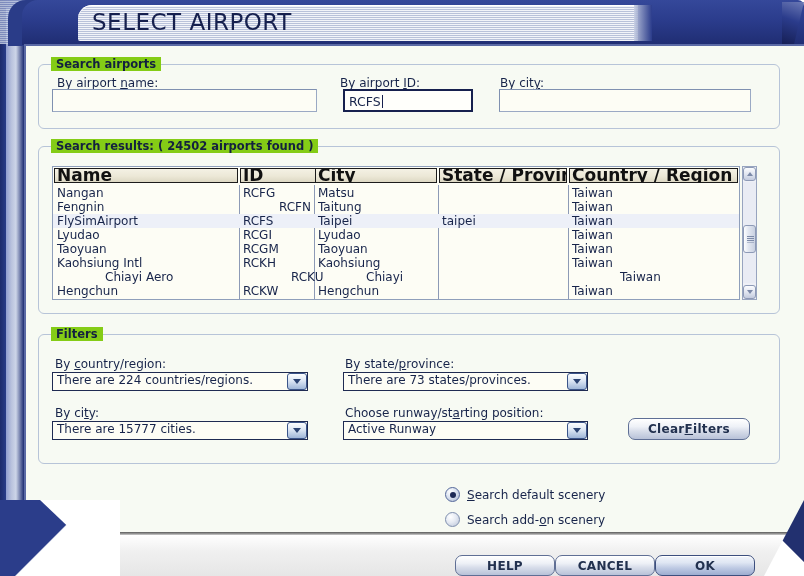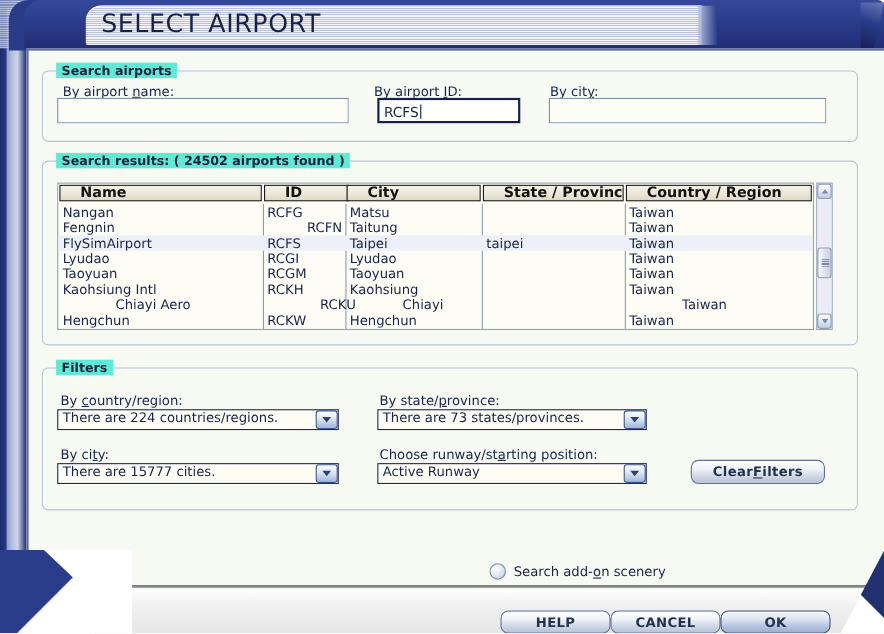--- a/index.html
+++ b/index.html
@@ -141,21 +141,21 @@
   
   .groupbox {
     position: absolute;
     border: 1px solid #b7c4d8;
     border-radius: 6px;
     background: transparent;
   }
   .groupbox > .gb-title {
     position: absolute;
     top: -8px; left: 12px;
-    background: #5eead4;
+    background: #84cc16;
     padding: 0 5px;
     font-size: 11.5px;
     font-weight: bold;
     color: #13203f;
     white-space: nowrap;
   }
 
   .fieldlabel {
     position: absolute;
     font-size: 12px;
@@ -197,27 +197,28 @@
   .th-row {
     position: absolute; left:0; top:0;
     height: 17px; width: 100%;
     background: #fdfdf5;
   }
   .th {
     position: absolute;
     top: 1px; height: 15px;
     background: linear-gradient(180deg,#f4f1e4 0%, #ece8d7 55%, #ddd8c3 100%);
     border: 1px solid #1b1b1b;
-    font-size: 13px;
+    font-size: 17px;
     font-weight: bold;
     color: #111111;
-    padding-left: 18px;
+    padding-left: 2px;
     line-height: 13px;
     white-space: nowrap;
     overflow: hidden;
+    text-decoration: underline;
   }
   .grid-area {
     position: absolute;
     left: 0; top: 18px;
     right: 0; bottom: 0;
     overflow: hidden;
   }
   .vline {
     position: absolute;
     top: 0; bottom: 0;
@@ -540,20 +541,24 @@
     <span class="combo-text">Active Runway</span>
     <span class="combo-arrowbtn">
         <span class="chev"></span>
       </span>
   </div>
 
   <div class="btn" style="left:628px; top:418px; width:122px; height:22px;">
     Clear <u>F</u>ilters
   </div>
 
+  <div class="radio-row" style="left:445px; top:487px;">
+    <span class="radio checked"></span>
+    <span class="radio-label"><u>S</u>earch default scenery</span>
+  </div>
   <div class="radio-row" style="left:445px; top:512px;">
     <span class="radio"></span>
     <span class="radio-label">Search add-<u>o</u>n scenery</span>
   </div>
 
   <div class="btn" style="left:455px; top:555px; width:100px; height:21px;">HELP</div>
   <div class="btn" style="left:555px; top:555px; width:100px; height:21px;">CANCEL</div>
   <div class="btn primary" style="left:655px; top:555px; width:100px; height:21px;">OK</div>
 
 </div>

